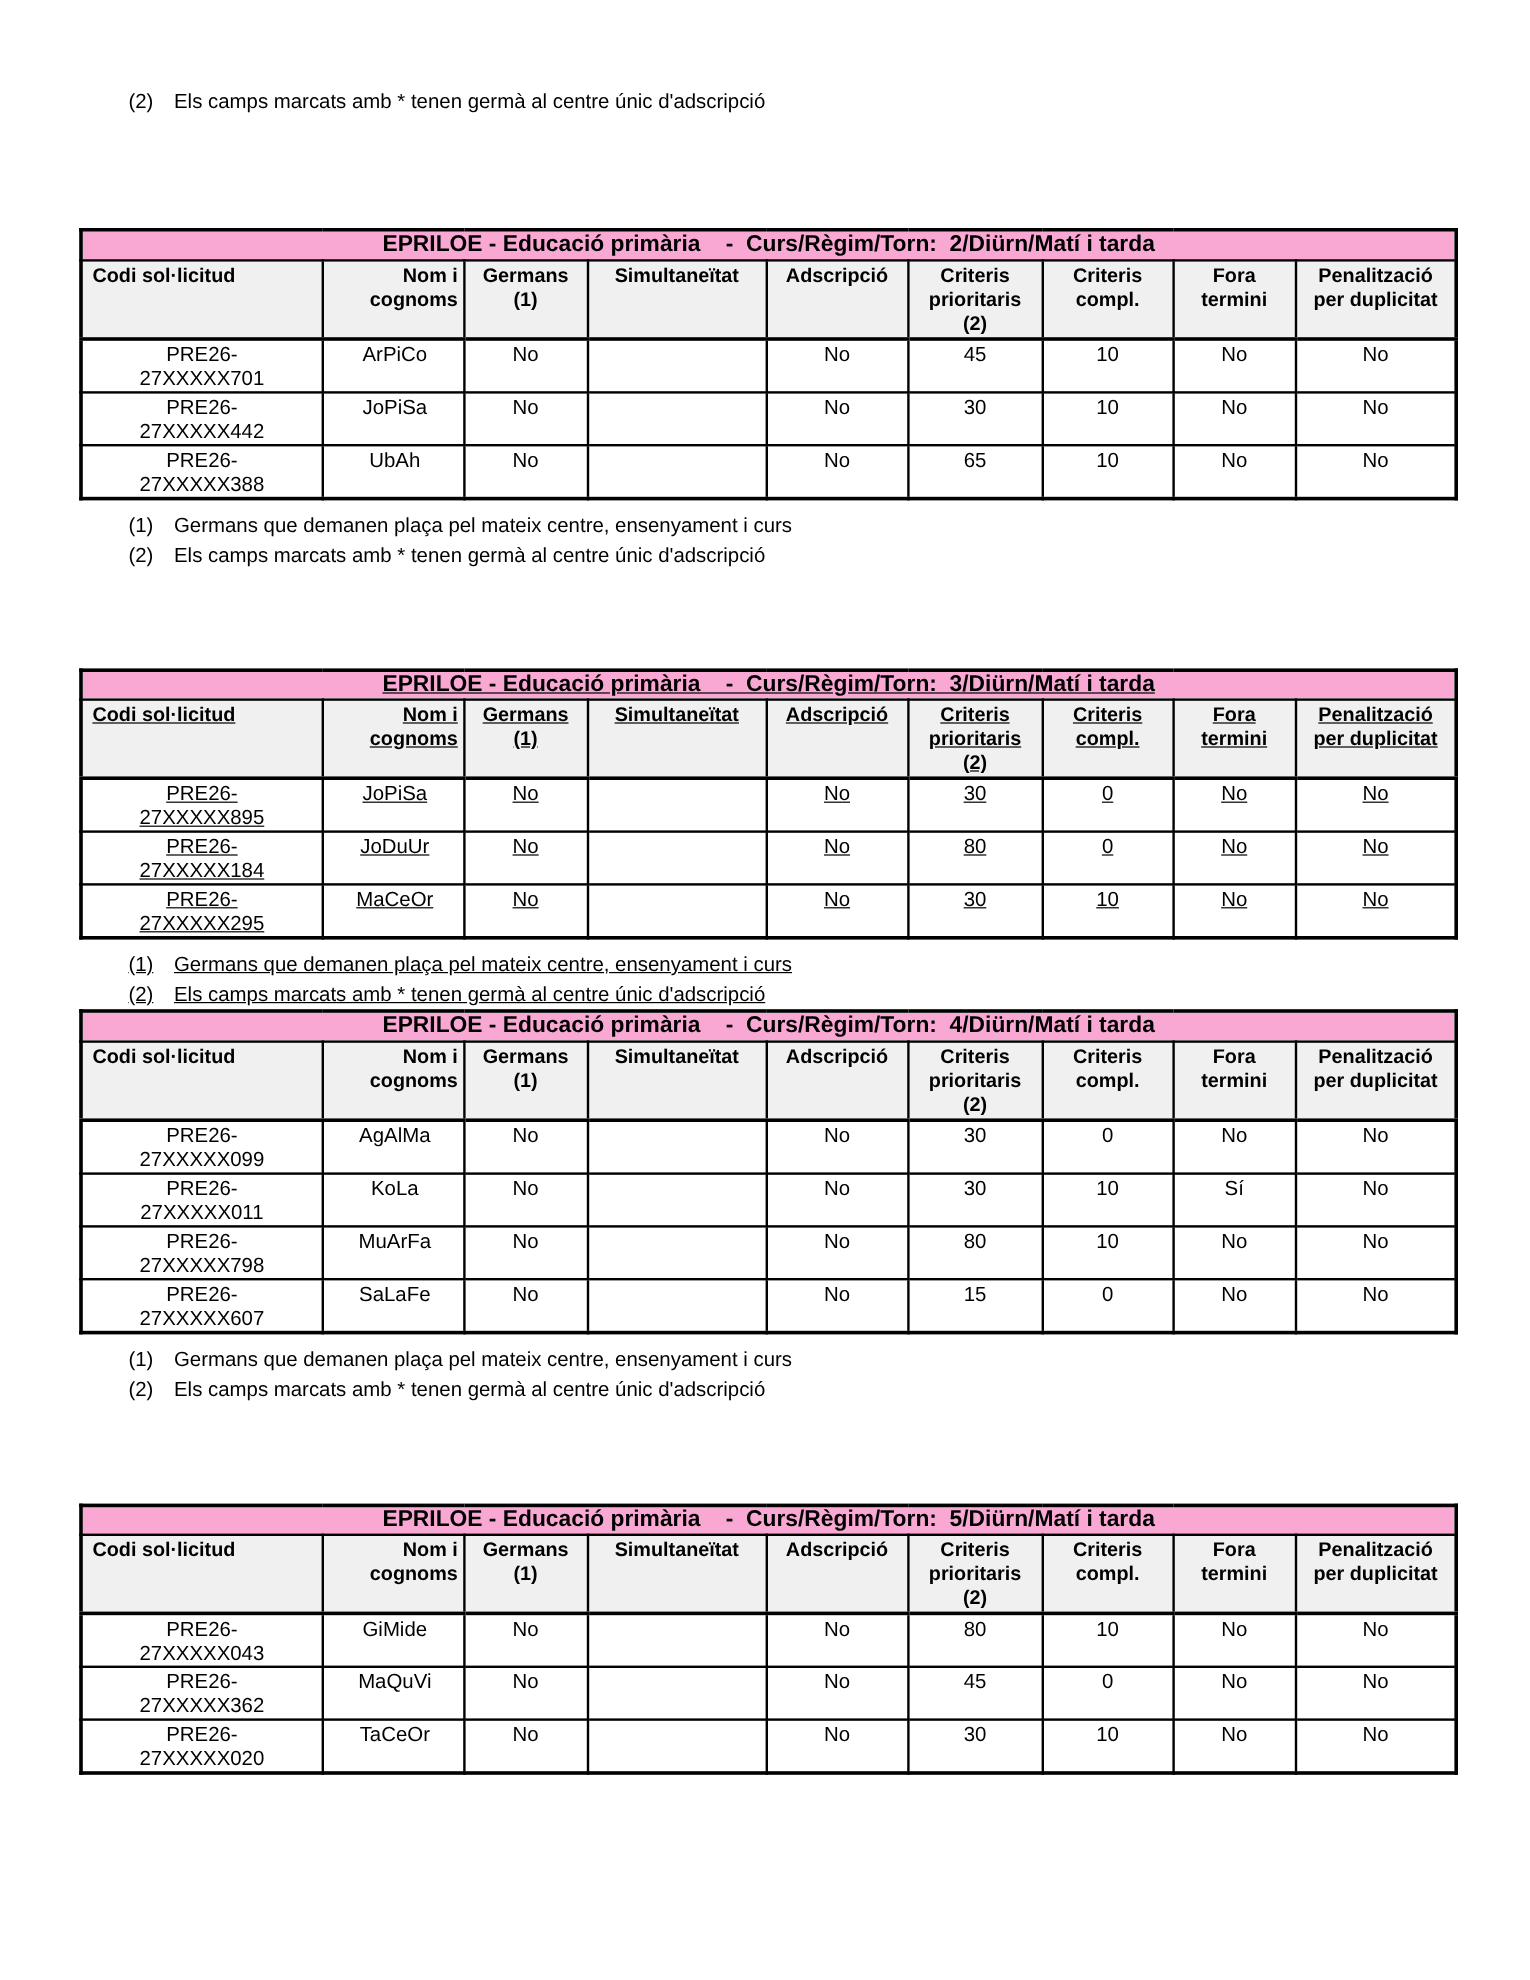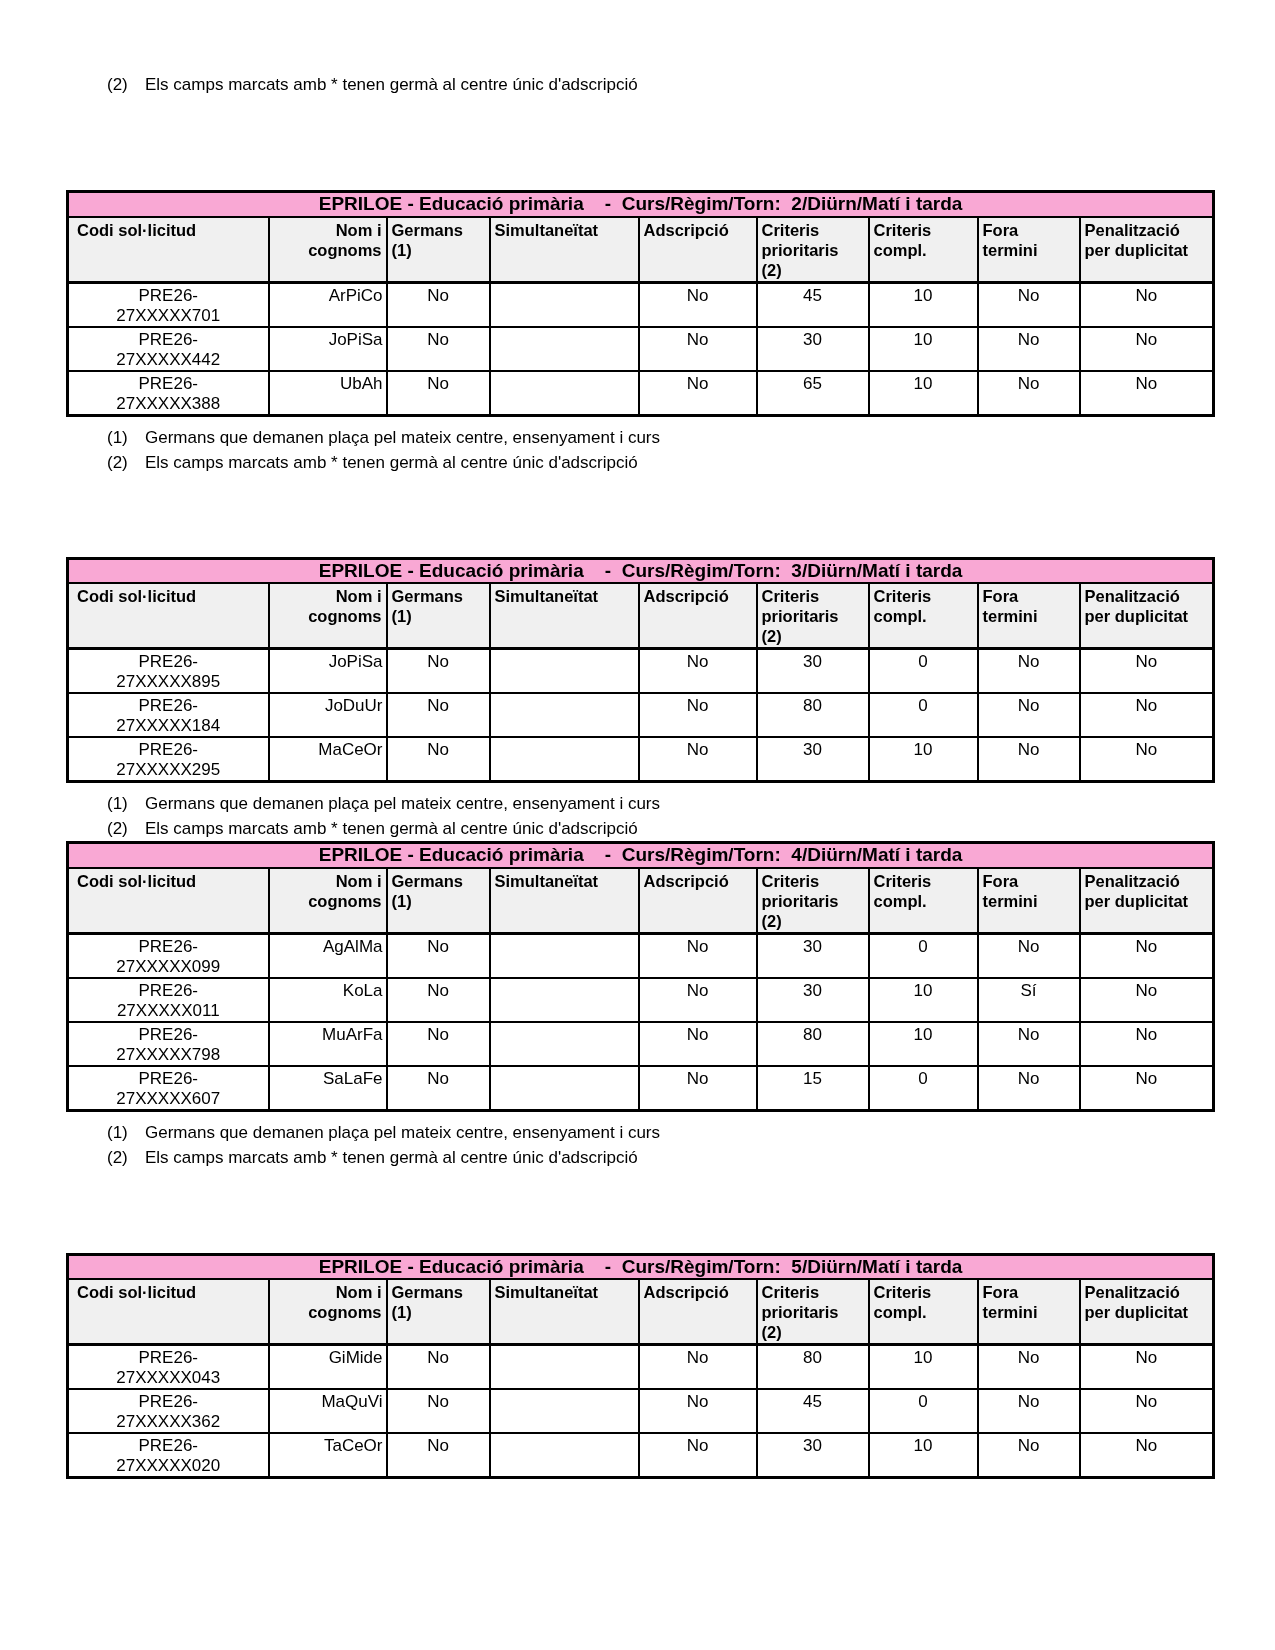--- a/index.html
+++ b/index.html
@@ -29,21 +29,21 @@
   }
   .top-footnote {
     margin: 72px 0 0 107px;
   }
   .footnotes {
     margin: 8px 0 0 107px;
   }
   
   section.tbl-section { display: block; }
   section.s1 { margin-top: 93px; }
-  section.s2 { margin-top: 82px; }
+  section.s2 { margin-top: 82px; text-decoration: underline; }
   section.s3 { }
   section.s4 { margin-top: 83px; border-radius: 32px; }
   table.grid {
     border-collapse: collapse;
     table-layout: fixed;
     width: 1147px;
     margin-left: 66px;
     border: 3px solid #000;
   }
   table.grid th, table.grid td {
@@ -60,39 +60,39 @@
     height: 25px;
     padding: 0;
     border-bottom: 2px solid #000;
   }
   tr.header-row th {
     background: #f0f0f0;
     font-weight: bold;
     font-size: 16.5px;
     line-height: 20px;
     vertical-align: top;
-    text-align: left;
+    text-align: center;
     padding: 2px 4px 1px 4px;
     white-space: pre-line;
     height: 64px;
     border-bottom: 3px solid #000;
   }
   tr.header-row th.h0 { text-align: left; padding-left: 8px; }
   tr.header-row th.h1 { text-align: right; padding-left: 6px; }
   table.grid tbody td {
     font-size: 17px;
     line-height: 20px;
     vertical-align: top;
     text-align: center;
     padding: 2px 3px 0 3px;
     height: 38px;
     white-space: pre-line;
     background: #ffffff;
   }
-  table.grid tbody td.c1 { text-align: right; padding-left: 6px; }
+  table.grid tbody td.c1 { text-align: center; padding-left: 6px; }
 </style>
 </head>
 <body>
 
 <div class="doc">
 
   <div class="top-footnote fn-line">
     <span class="fn-marker">(2)</span>
     <span class="fn-text">Els camps marcats amb * tenen germà al centre únic d'adscripció</span>
   </div>

